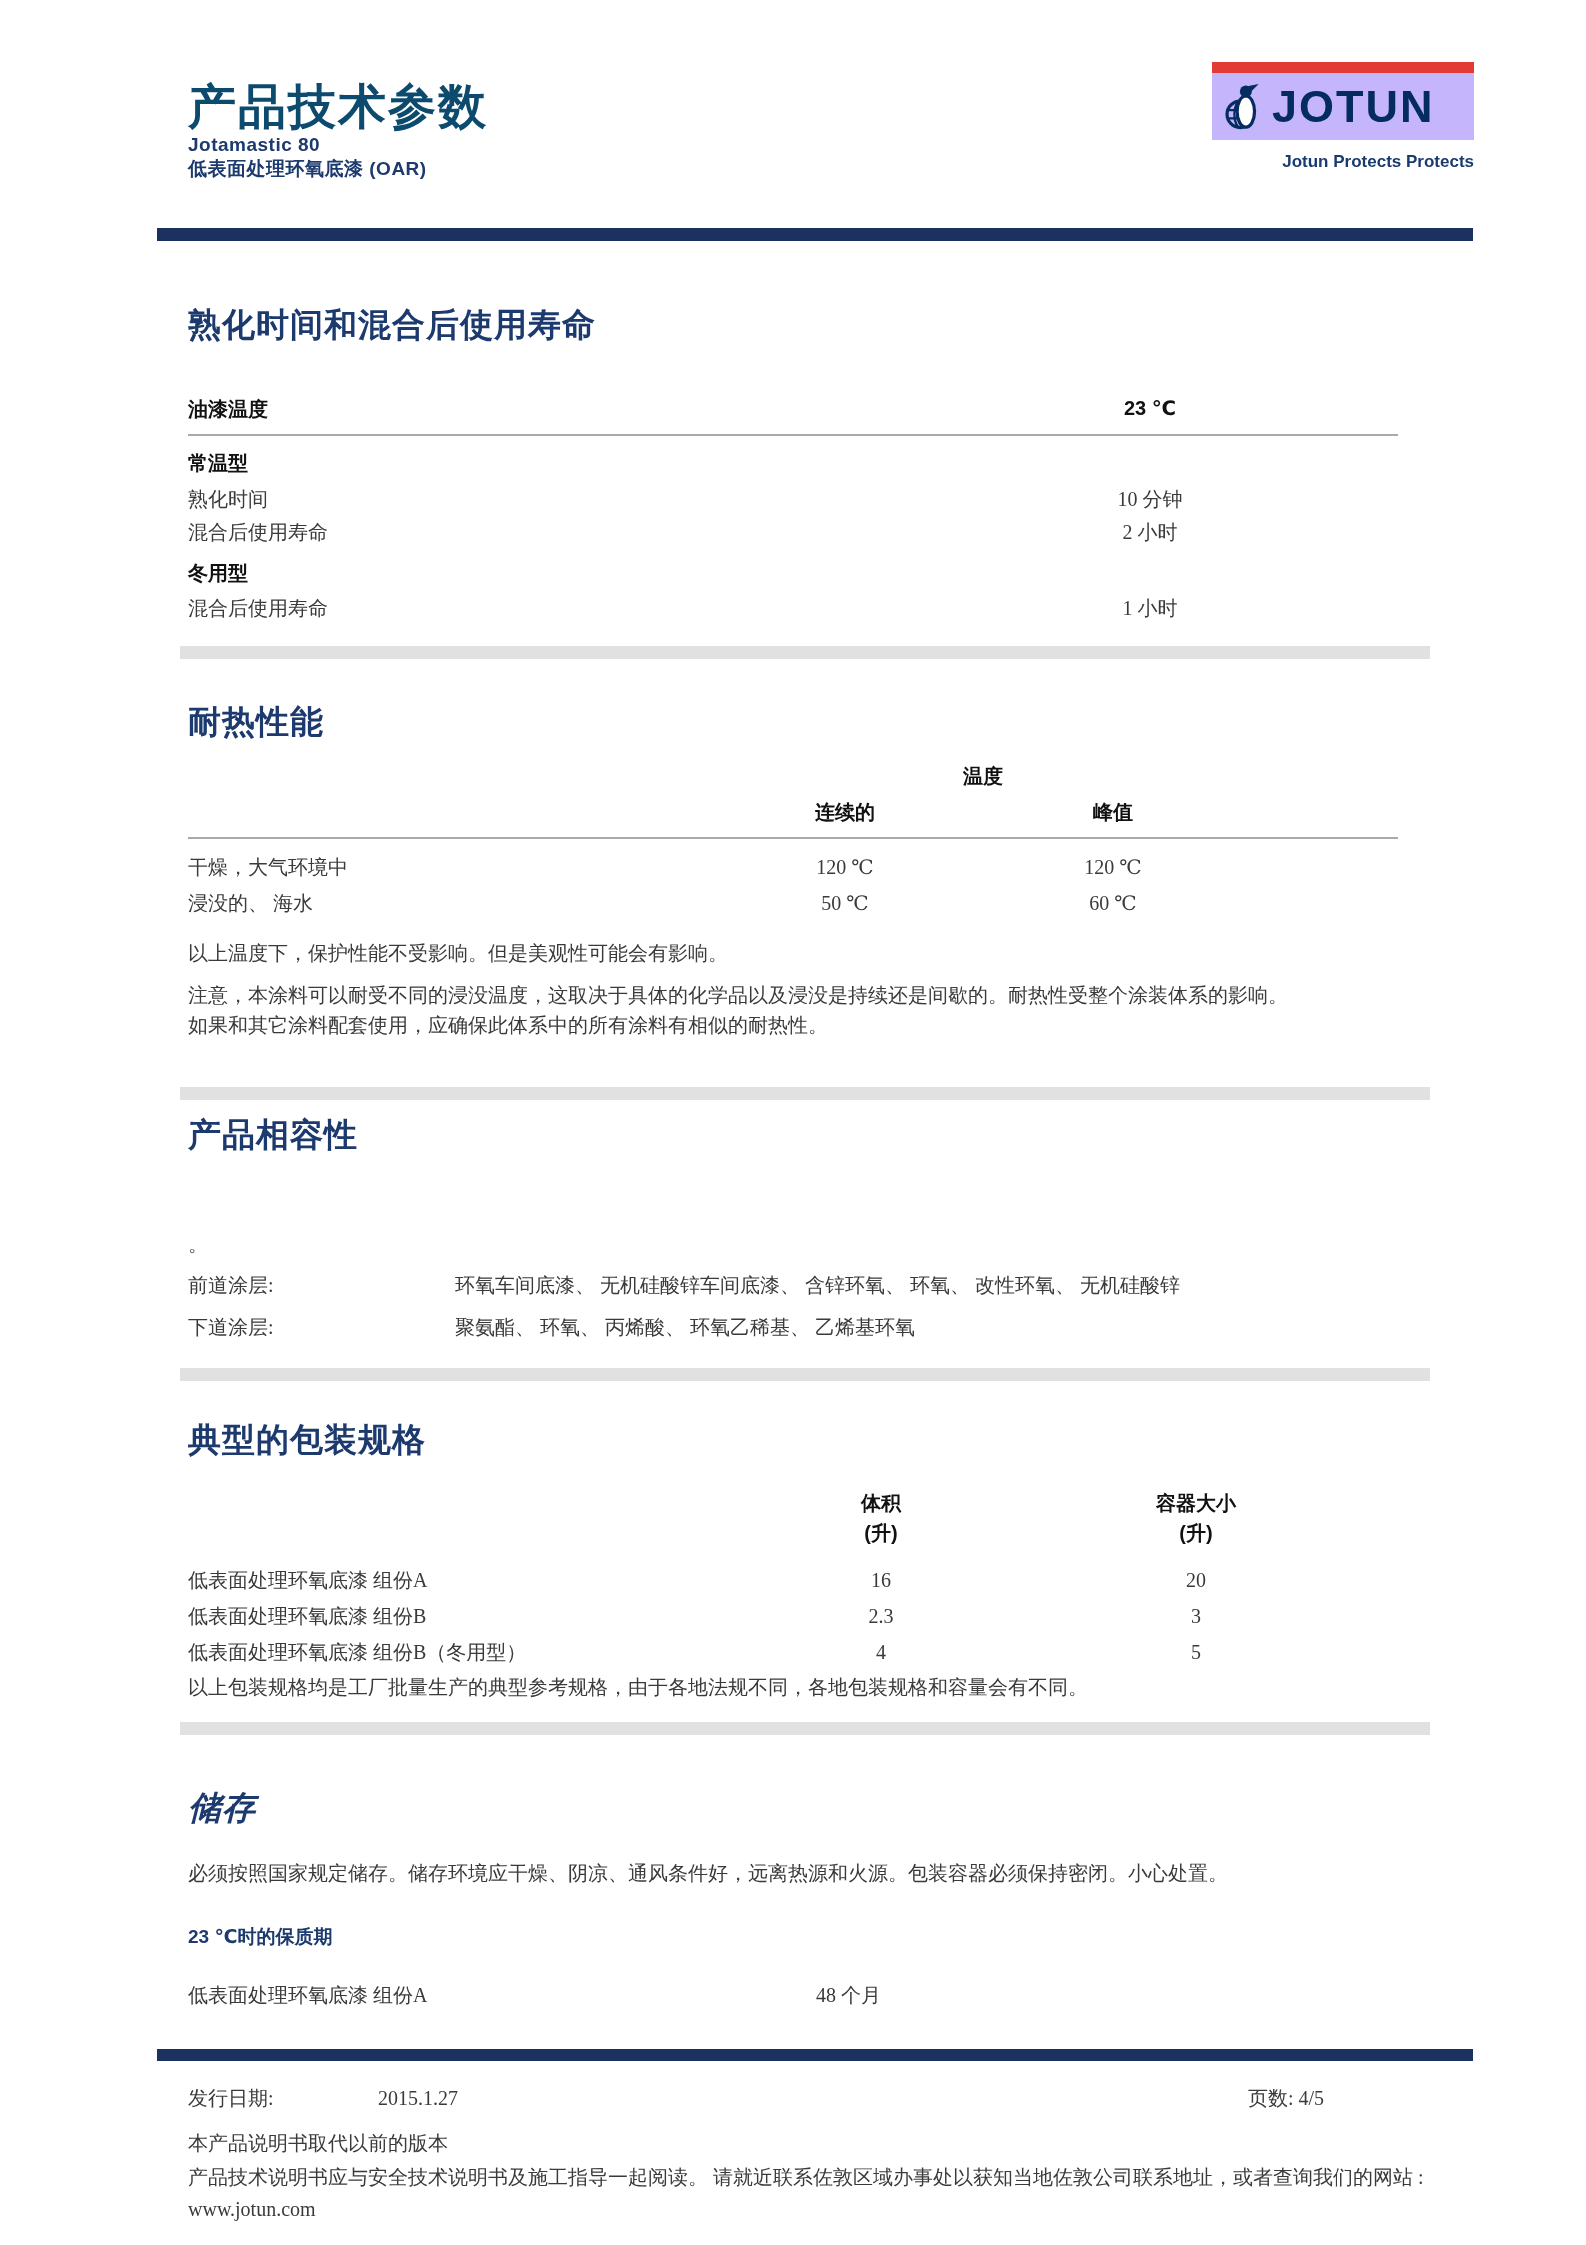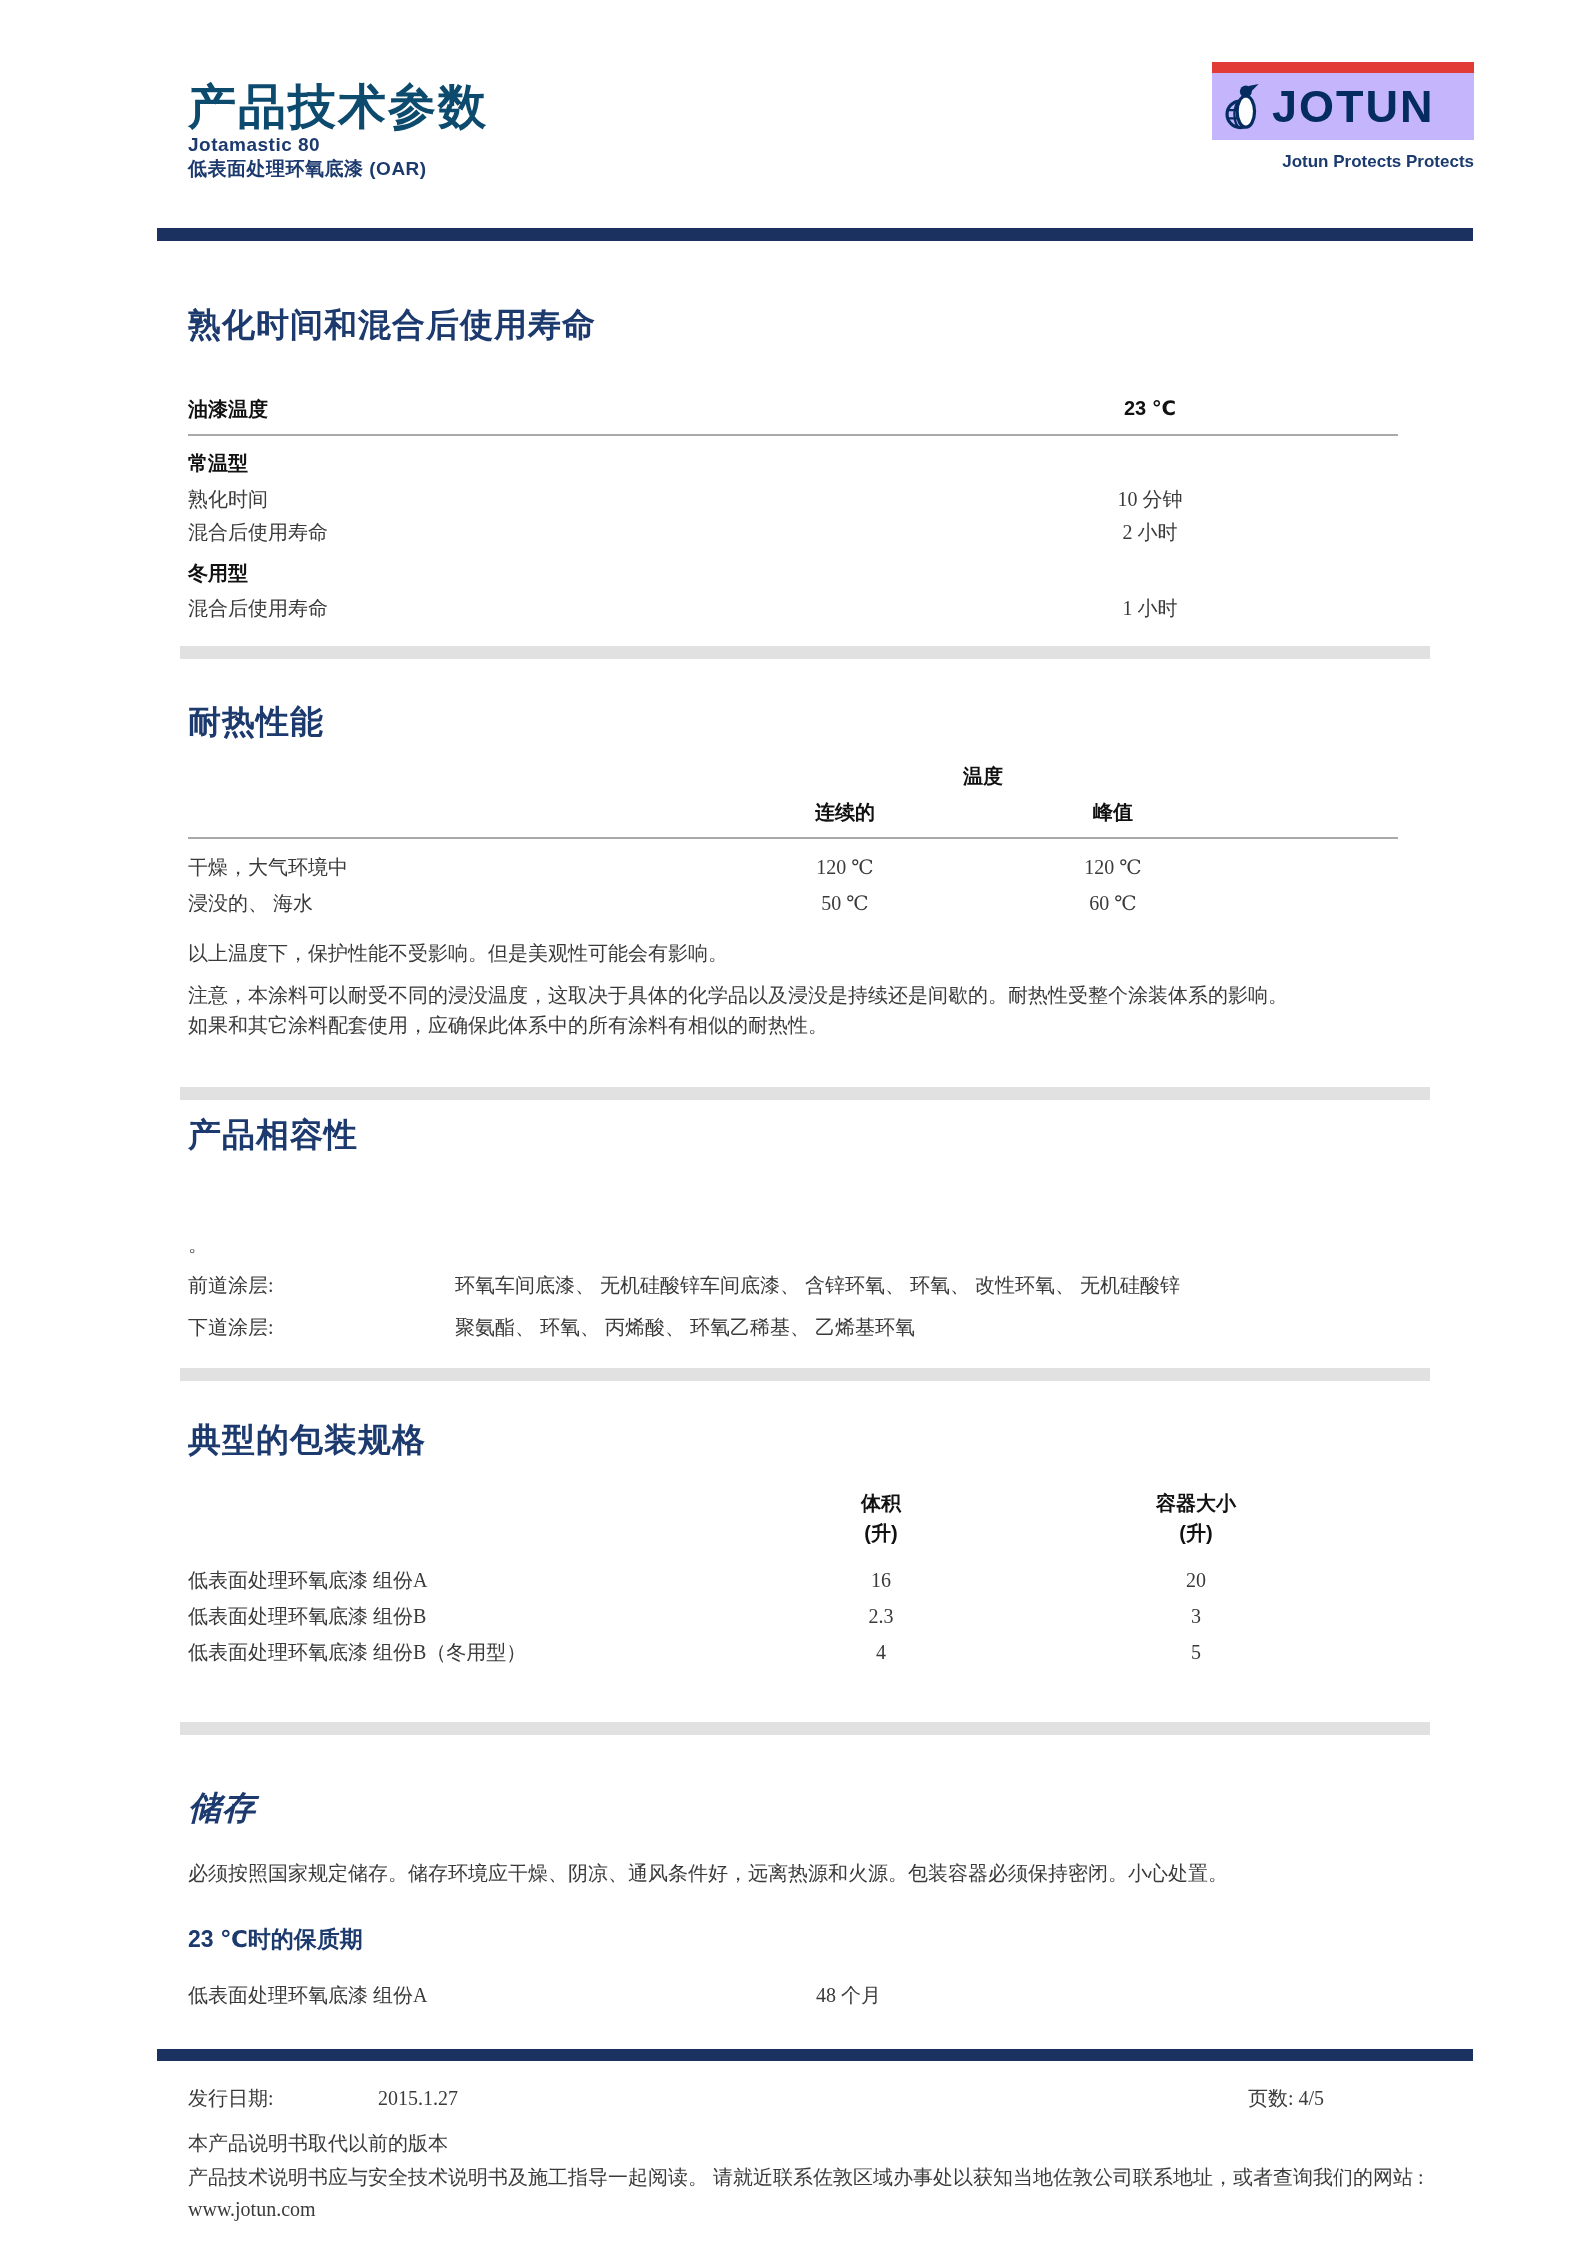--- a/index.html
+++ b/index.html
@@ -7,21 +7,21 @@
         font-family:"Liberation Serif","DejaVu Serif",serif;}
   .abs{position:absolute;}
   
   .doc-title{font-family:"Liberation Sans","DejaVu Sans",sans-serif;font-weight:700;
              font-size:48px;color:#0c4a6e;letter-spacing:2px;}
   .sub-title{font-family:"Liberation Sans","DejaVu Sans",sans-serif;font-weight:700;
              font-size:19px;color:#1c3a6e;line-height:26px;letter-spacing:.5px;}
   .sec-title{font-family:"Liberation Sans","DejaVu Sans",sans-serif;font-weight:700;
              font-size:33px;color:#1c3a6e;letter-spacing:1px;}
   .sub-head{font-family:"Liberation Sans","DejaVu Sans",sans-serif;font-weight:700;
-            font-size:23px;color:#1c3a6e;}
+            font-size:19px;color:#1c3a6e;}
   
   .navybar{position:absolute;left:157px;width:1316px;height:13px;background:#1b3160;}
   .graybar{position:absolute;left:180px;width:1250px;height:13px;background:#e1e1e1;}
   .rule{position:absolute;left:188px;width:1210px;height:2px;background:#a9a9a9;}
   
   .body{font-size:20px;color:#3a3a3a;line-height:30px;}
   .bh{font-family:"Liberation Sans","DejaVu Sans",sans-serif;font-weight:700;
       color:#111;font-size:20px;}
   .cval{text-align:center;width:260px;}
   
@@ -123,20 +123,21 @@
   <div class="abs body cval" style="left:1066px;top:1565px;">20</div>
 
   <div class="abs body" style="left:188px;top:1601px;">低表面处理环氧底漆 组份B</div>
   <div class="abs body cval" style="left:751px;top:1601px;">2.3</div>
   <div class="abs body cval" style="left:1066px;top:1601px;">3</div>
 
   <div class="abs body" style="left:188px;top:1637px;">低表面处理环氧底漆 组份B（冬用型）</div>
   <div class="abs body cval" style="left:751px;top:1637px;">4</div>
   <div class="abs body cval" style="left:1066px;top:1637px;">5</div>
 
+  <div class="abs body" style="left:188px;top:1672px;width:1300px;">以上包装规格均是工厂批量生产的典型参考规格，由于各地法规不同，各地包装规格和容量会有不同。</div>
 
   <div class="graybar" style="top:1722px;"></div>
 
   <div class="abs sec-title" style="left:188px;top:1786px;font-style:italic;">储存</div>
   <div class="abs body" style="left:188px;top:1858px;width:1300px;">必须按照国家规定储存。储存环境应干燥、阴凉、通风条件好，远离热源和火源。包装容器必须保持密闭。小心处置。</div>
 
   <div class="abs sub-head" style="left:188px;top:1924px;">23 ℃时的保质期</div>
   <div class="abs body" style="left:188px;top:1980px;">低表面处理环氧底漆 组份A</div>
   <div class="abs body" style="left:816px;top:1980px;">48 个月</div>
 

